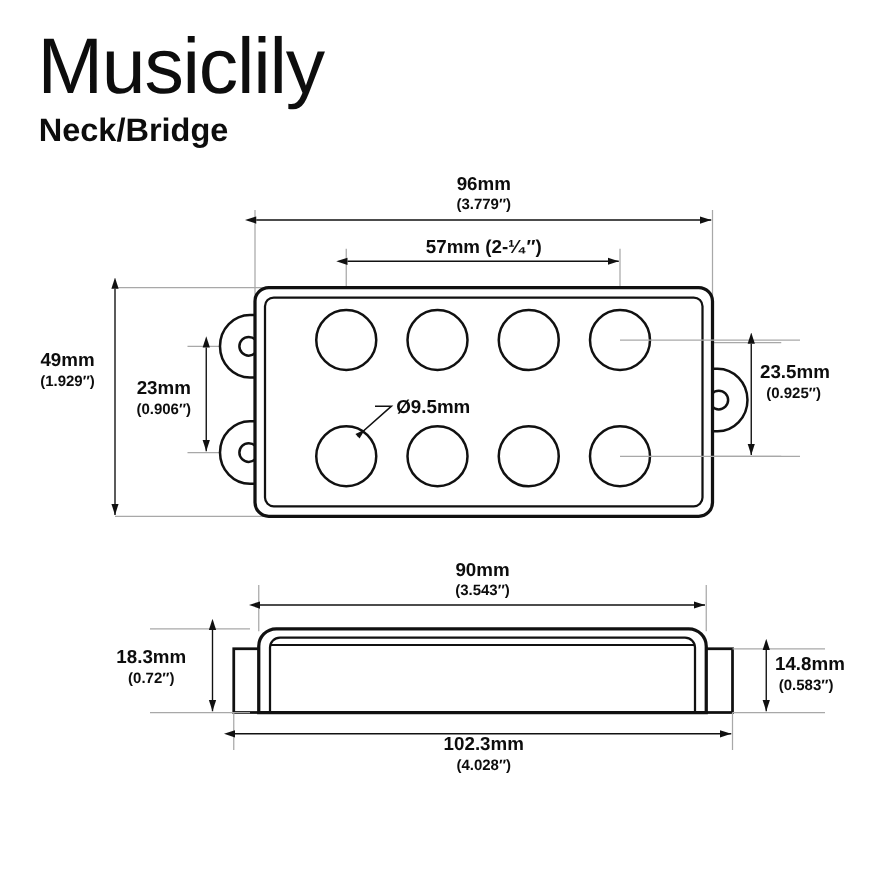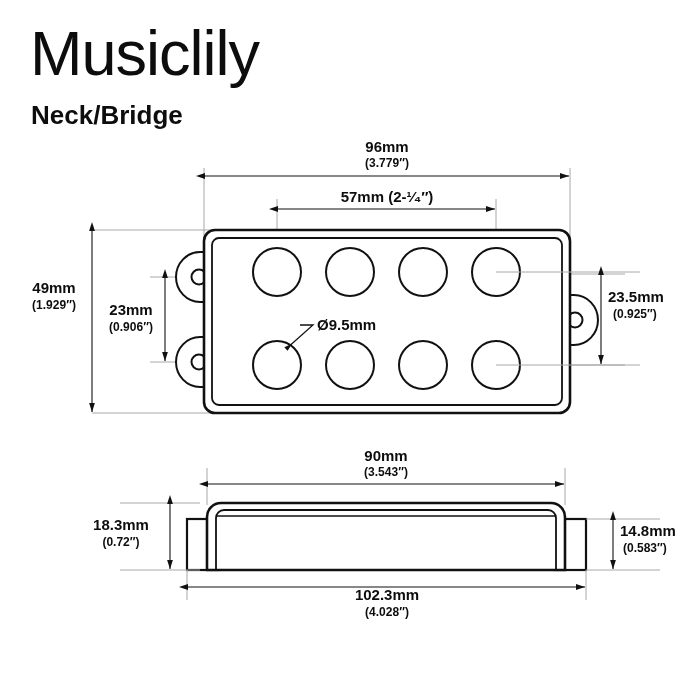--- a/index.html
+++ b/index.html
@@ -1,21 +1,21 @@
 <!DOCTYPE html>
 <html><head>
 <meta charset="utf-8">
 <style>
   html,body{margin:0;padding:0;background:#fff;}
   body{width:700px;height:700px;overflow:hidden;
        font-family:"Liberation Sans",sans-serif;color:#111;}
   #stage{position:relative;width:700px;height:580px;}
   .brand{position:absolute;left:30px;top:22px;font-size:63px;font-weight:300;
          letter-spacing:-1px;line-height:1;color:#0d0d0d;}
-  .subtitle{position:absolute;left:31px;top:102px;font-size:26px;font-weight:700;
+  .subtitle{position:absolute;left:31px;top:91px;font-size:26px;font-weight:700;
             line-height:1;color:#0d0d0d;}
   svg{position:absolute;left:0;top:0;}
   .dimtxt{font-family:"Liberation Sans",sans-serif;font-weight:700;fill:#0d0d0d;}
   .dimtxt.big{font-size:15px;}
   .dimtxt.sml{font-size:12px;}
 </style>
 </head>
 <body>
 
 <div id="stage">

